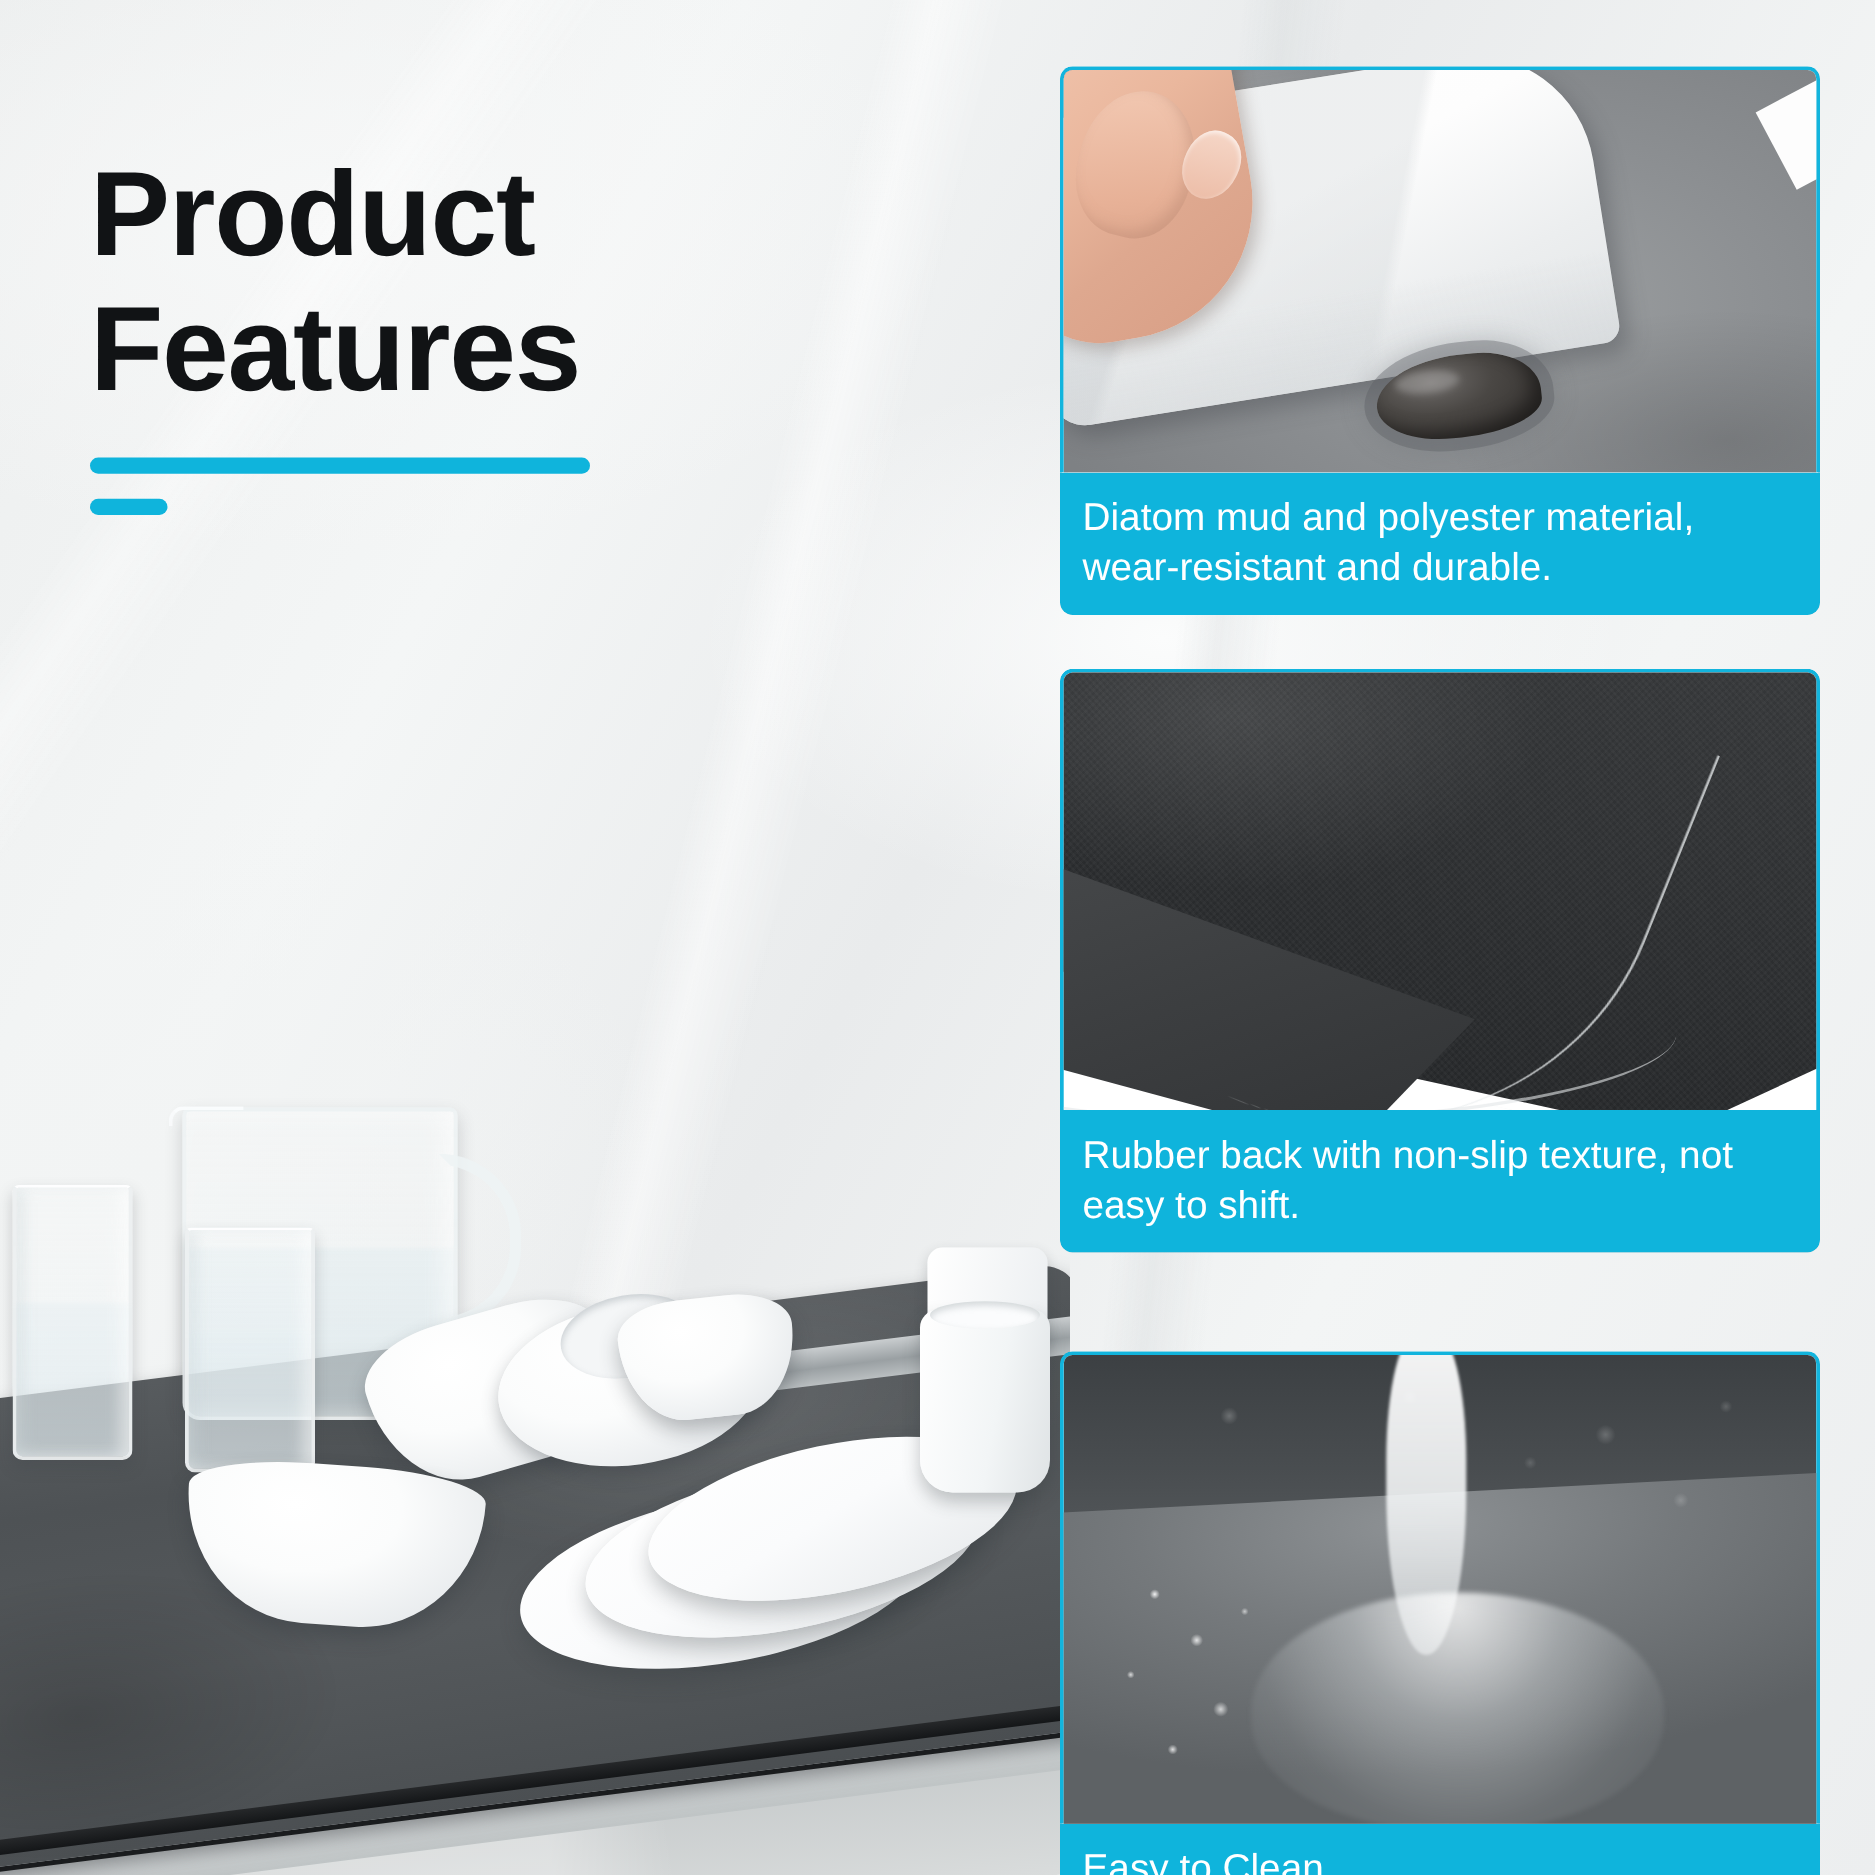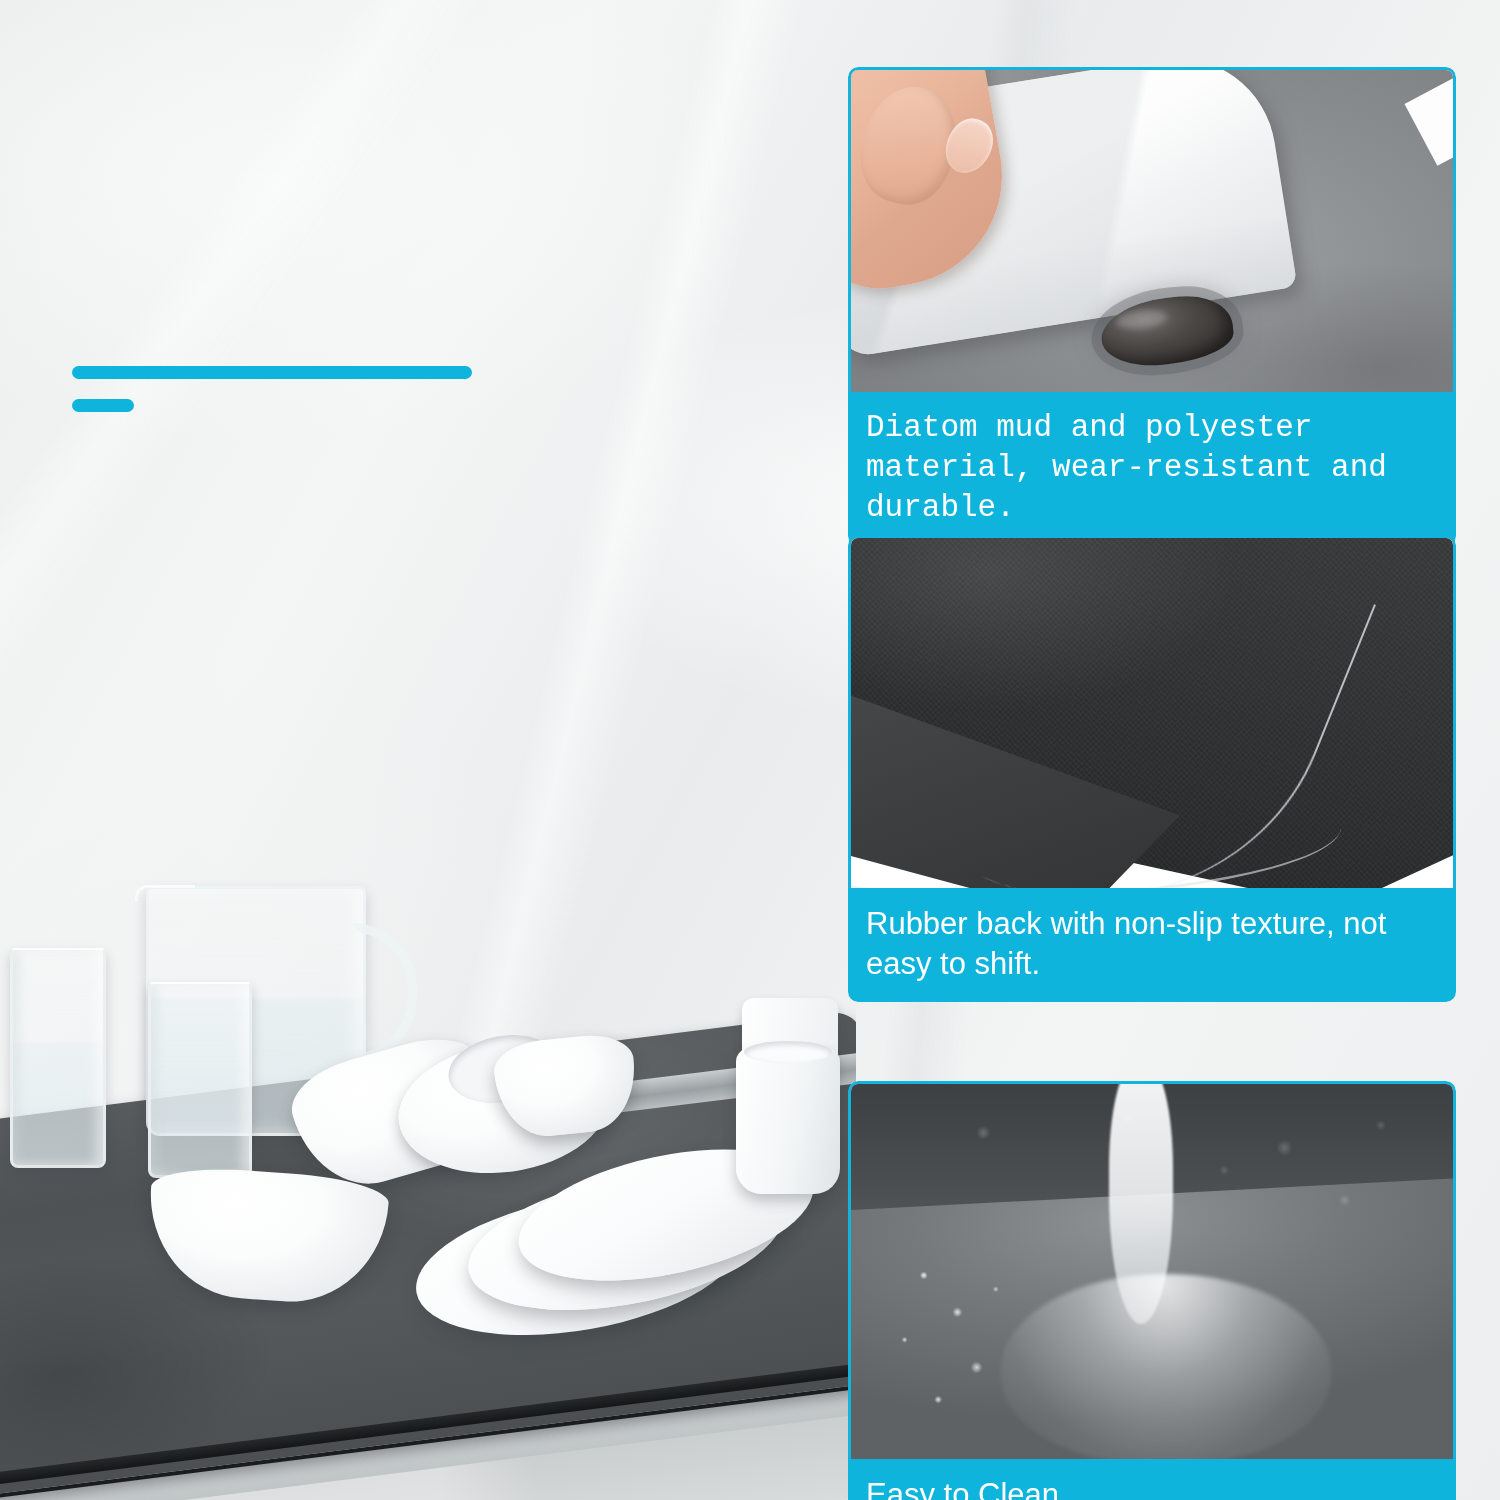--- a/index.html
+++ b/index.html
@@ -214,21 +214,21 @@
     font-size:31px;
     line-height:40px;
     padding:16px 18px 18px;
     border-radius:0 0 10px 10px;
     box-shadow:0 3px 7px rgba(120,128,132,.28);
   }
   .caption.left   { text-align:left; }
   .caption.center { }
 
   
-  #panel-1 { top:67px;font-family:Liberation Mono, monospace; }
+  #panel-1 { top:53px; }
   #panel-1 .panel-photo { height:325px; }
   
   #panel-2 { top:535px; }
   #panel-2 .panel-photo { height:353px; }
   
   #panel-3 { top:1081px; }
   #panel-3 .panel-photo { height:378px; }
 
   
   .p1-mat {
@@ -379,21 +379,22 @@
 </style>
 </head>
 <body>
 
 <div id="page">
 
   <div class="bg-marble"></div>
 
   <div class="headline">
     <h1>
-      <br>
+      <span>Product</span><br>
+      <span>Features</span>
     </h1>
   </div>
   <div class="accent-rule accent-long"></div>
   <div class="accent-rule accent-short"></div>
 
   <div class="hero-photo">
     <div class="counter"></div>
     <div class="counter-lip"></div>
     <div class="mat"></div>
     <div class="mat-edge"></div>

